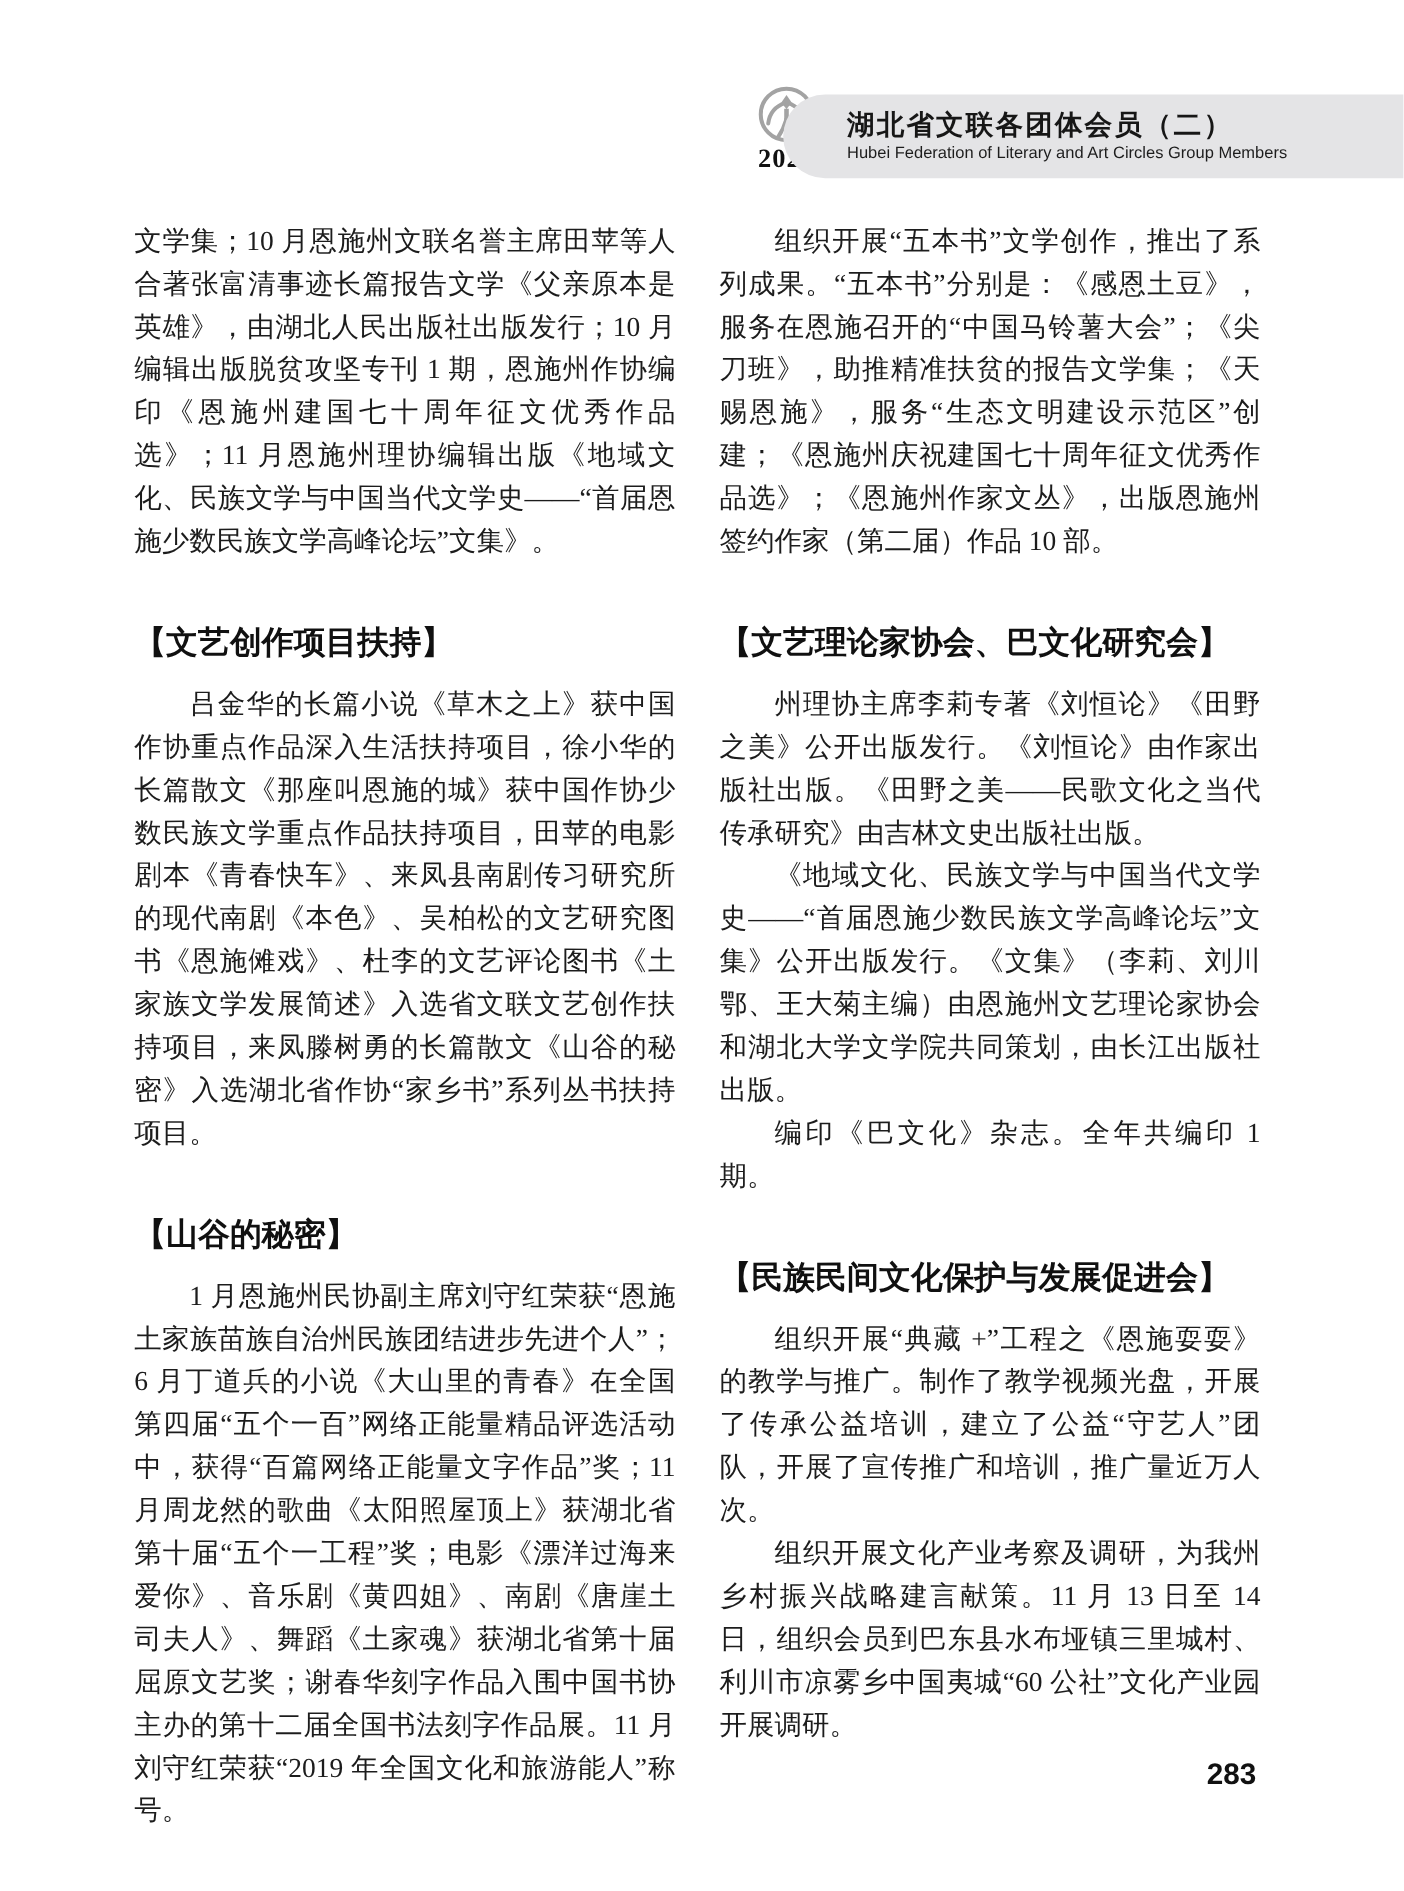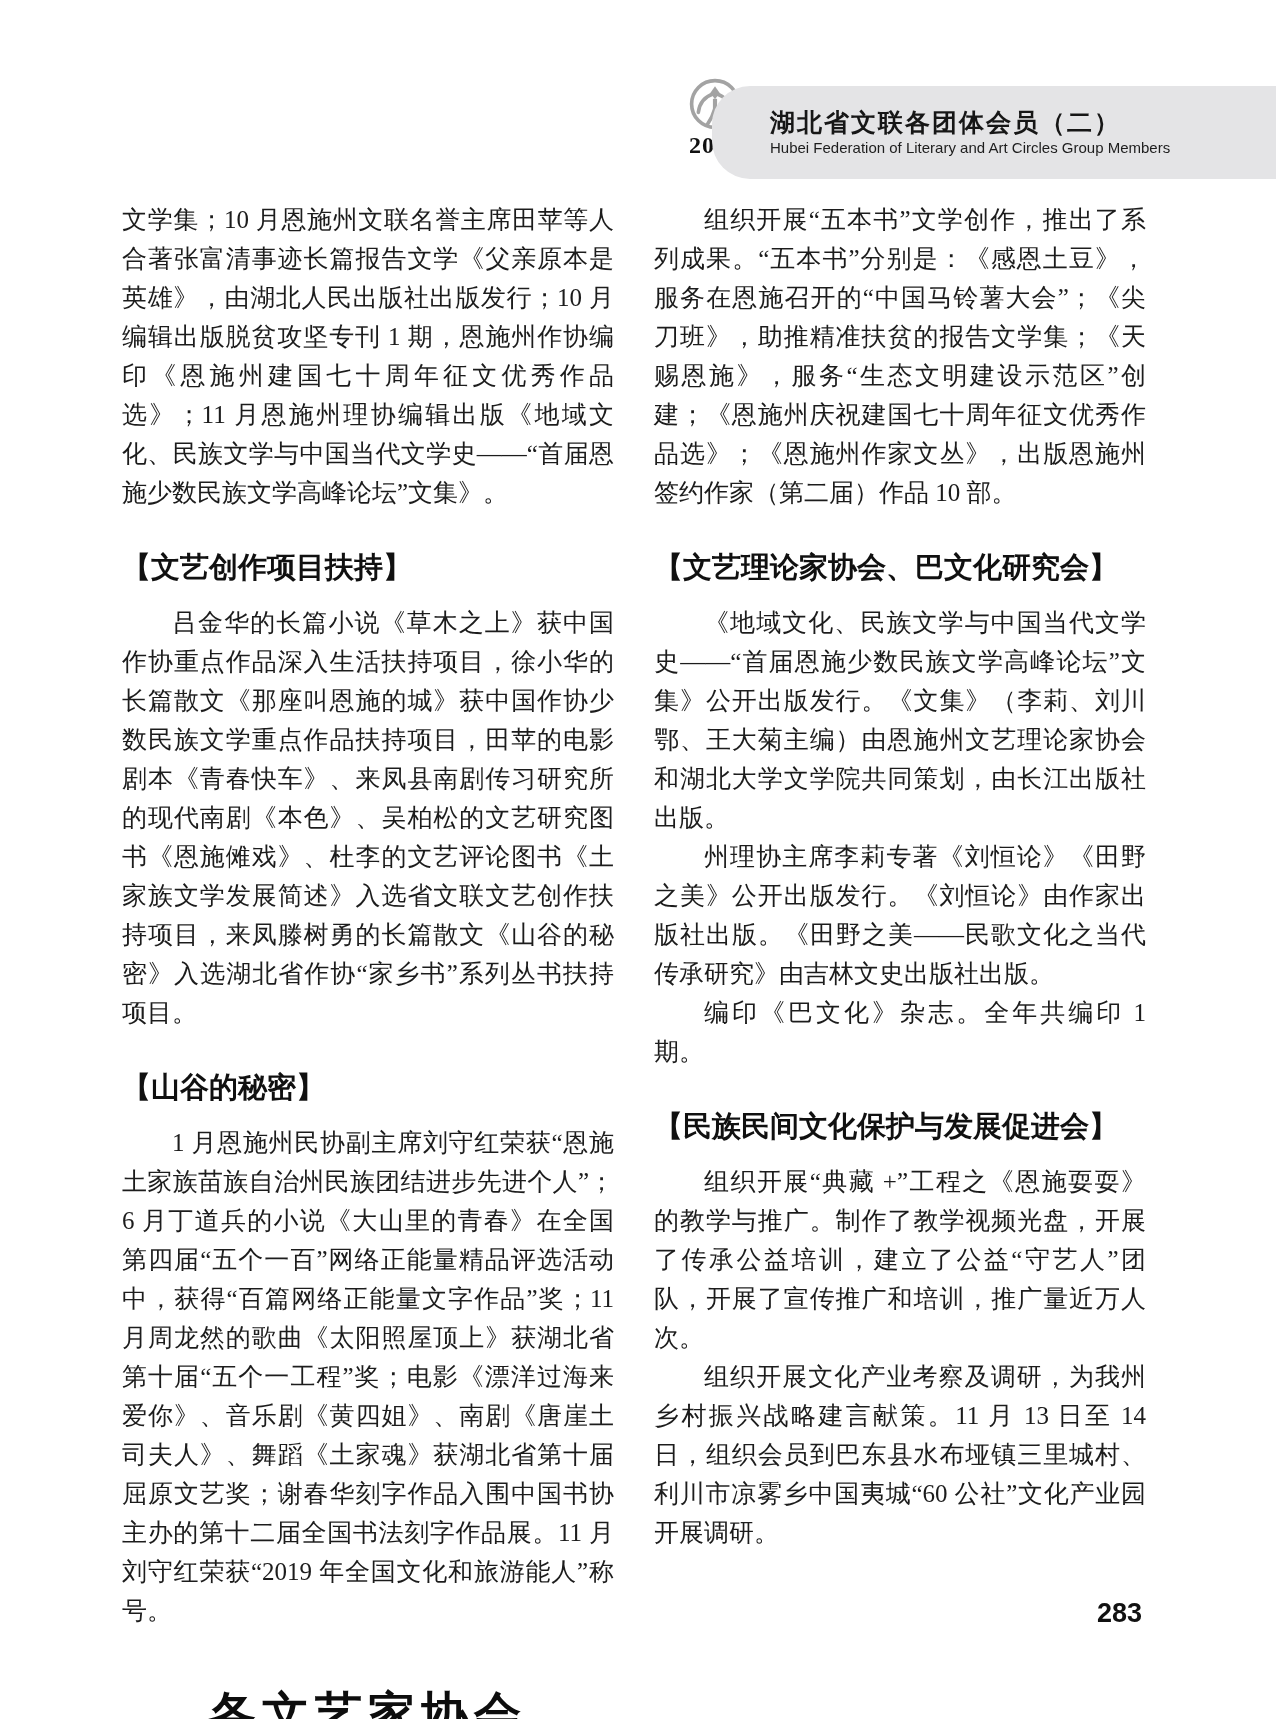--- a/index.html
+++ b/index.html
@@ -2,41 +2,41 @@
 <html lang="zh"><head>
 <meta charset="utf-8">
 <style>
   html,body{margin:0;padding:0;}
   body{
     width:1276px;height:1719px;position:relative;background:#ffffff;
     font-family:"Liberation Serif","DejaVu Serif",serif;
     color:#1c1c1c;overflow:hidden;
   }
   
-  .header-band{position:absolute;left:712px;right:0;top:86px;height:93px;
+  .header-band{position:absolute;left:712px;right:0;top:86px;height:76px;
     background:#e4e4e6;border-radius:38px 0 0 38px;
     display:flex;flex-direction:column;justify-content:center;padding-left:58px;box-sizing:border-box;}
   .header-title-cn{font-family:"Liberation Sans","DejaVu Sans",sans-serif;
     font-weight:800;font-size:25px;letter-spacing:2px;color:#161616;line-height:1.25;}
   .header-title-en{font-family:"Liberation Sans","DejaVu Sans",sans-serif;
     font-weight:400;font-size:15px;color:#1d1d1d;line-height:1.3;}
   .logo-wrap{position:absolute;left:683px;top:78px;width:64px;text-align:center;}
   .logo-mark{width:52px;height:52px;display:block;margin:0 auto;}
   .logo-year{font-family:"Liberation Serif","DejaVu Serif",serif;font-weight:700;
     font-size:24px;letter-spacing:1px;color:#111;margin-top:2px;}
   
   .col{position:absolute;top:200px;width:492px;}
   .col-left{left:122px;}
   .col-right{left:654px;}
   .para{font-size:25px;line-height:39px;text-align:justify;margin:0;
     font-family:"Liberation Serif","DejaVu Serif",serif;}
   .para.indent{text-indent:2em;}
   .subhead{font-family:"Liberation Sans","DejaVu Sans",sans-serif;
     font-weight:800;font-size:29px;line-height:1.2;color:#101010;
-    margin:38px 0 18px 0;}
+    margin:56px 0 18px 0;}
   .part-title{font-family:"Liberation Sans","DejaVu Sans",sans-serif;
     font-weight:800;font-size:47px;line-height:60px;letter-spacing:6px;
     text-align:center;color:#0d0d0d;margin:54px 0 10px 0;}
   
   .page-number{position:absolute;right:134px;top:1598px;
     font-family:"Liberation Sans","DejaVu Sans",sans-serif;
     font-weight:800;font-size:27px;color:#111;margin-left:26px;}
 </style>
 </head>
 <body>
@@ -63,21 +63,21 @@
     <div class="para">文学集；10 月恩施州文联名誉主席田苹等人合著张富清事迹长篇报告文学《父亲原本是英雄》，由湖北人民出版社出版发行；10 月编辑出版脱贫攻坚专刊 1 期，恩施州作协编印《恩施州建国七十周年征文优秀作品选》；11 月恩施州理协编辑出版《地域文化、民族文学与中国当代文学史——“首届恩施少数民族文学高峰论坛”文集》。</div>
     <div class="subhead">【文艺创作项目扶持】</div>
     <div class="para indent">吕金华的长篇小说《草木之上》获中国作协重点作品深入生活扶持项目，徐小华的长篇散文《那座叫恩施的城》获中国作协少数民族文学重点作品扶持项目，田苹的电影剧本《青春快车》、来凤县南剧传习研究所的现代南剧《本色》、吴柏松的文艺研究图书《恩施傩戏》、杜李的文艺评论图书《土家族文学发展简述》入选省文联文艺创作扶持项目，来凤滕树勇的长篇散文《山谷的秘密》入选湖北省作协“家乡书”系列丛书扶持项目。</div>
     <div class="subhead">【山谷的秘密】</div>
     <div class="para indent">1 月恩施州民协副主席刘守红荣获“恩施土家族苗族自治州民族团结进步先进个人”；6 月丁道兵的小说《大山里的青春》在全国第四届“五个一百”网络正能量精品评选活动中，获得“百篇网络正能量文字作品”奖；11 月周龙然的歌曲《太阳照屋顶上》获湖北省第十届“五个一工程”奖；电影《漂洋过海来爱你》、音乐剧《黄四姐》、南剧《唐崖土司夫人》、舞蹈《土家魂》获湖北省第十届屈原文艺奖；谢春华刻字作品入围中国书协主办的第十二届全国书法刻字作品展。11 月刘守红荣获“2019 年全国文化和旅游能人”称号。</div>
     <div class="part-title">各文艺家协会</div>
   </div>
 <div class="col col-right">
     <div class="para indent">组织开展“五本书”文学创作，推出了系列成果。“五本书”分别是：《感恩土豆》，服务在恩施召开的“中国马铃薯大会”；《尖刀班》，助推精准扶贫的报告文学集；《天赐恩施》，服务“生态文明建设示范区”创建；《恩施州庆祝建国七十周年征文优秀作品选》；《恩施州作家文丛》，出版恩施州签约作家（第二届）作品 10 部。</div>
     <div class="subhead">【文艺理论家协会、巴文化研究会】</div>
+    <div class="para indent">州理协主席李莉专著《刘恒论》《田野之美》公开出版发行。《刘恒论》由作家出版社出版。《田野之美——民歌文化之当代传承研究》由吉林文史出版社出版。</div>
     <div class="para indent">《地域文化、民族文学与中国当代文学史——“首届恩施少数民族文学高峰论坛”文集》公开出版发行。《文集》（李莉、刘川鄂、王大菊主编）由恩施州文艺理论家协会和湖北大学文学院共同策划，由长江出版社出版。</div>
-    <div class="para indent">州理协主席李莉专著《刘恒论》《田野之美》公开出版发行。《刘恒论》由作家出版社出版。《田野之美——民歌文化之当代传承研究》由吉林文史出版社出版。</div>
     <div class="para indent">编印《巴文化》杂志。全年共编印 1 期。</div>
     <div class="subhead">【民族民间文化保护与发展促进会】</div>
     <div class="para indent">组织开展“典藏 +”工程之《恩施耍耍》的教学与推广。制作了教学视频光盘，开展了传承公益培训，建立了公益“守艺人”团队，开展了宣传推广和培训，推广量近万人次。</div>
     <div class="para indent">组织开展文化产业考察及调研，为我州乡村振兴战略建言献策。11 月 13 日至 14 日，组织会员到巴东县水布垭镇三里城村、利川市凉雾乡中国夷城“60 公社”文化产业园开展调研。</div>
   </div>
 
 <div class="page-number">283</div>
 
 </body></html>

